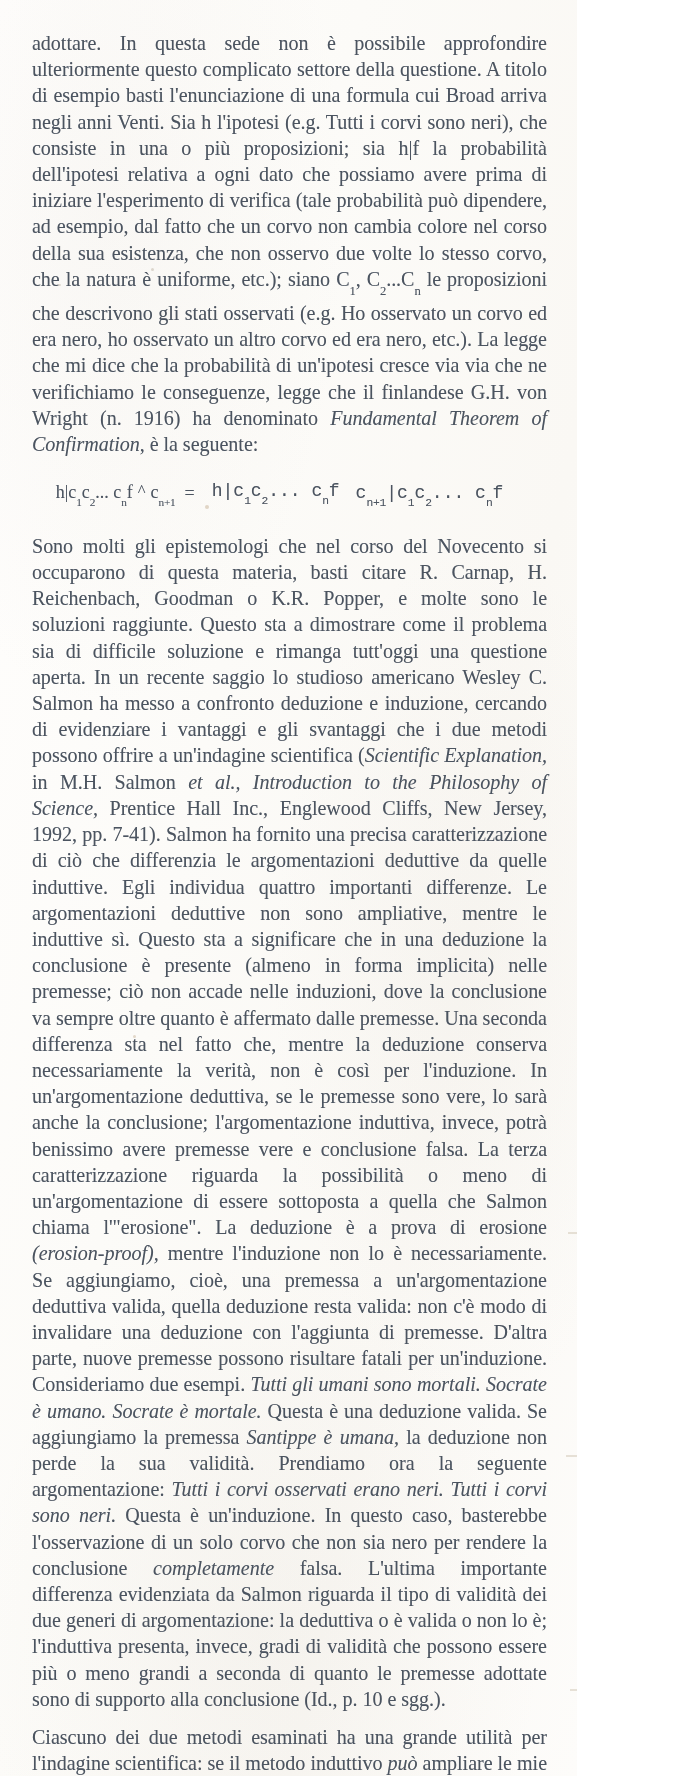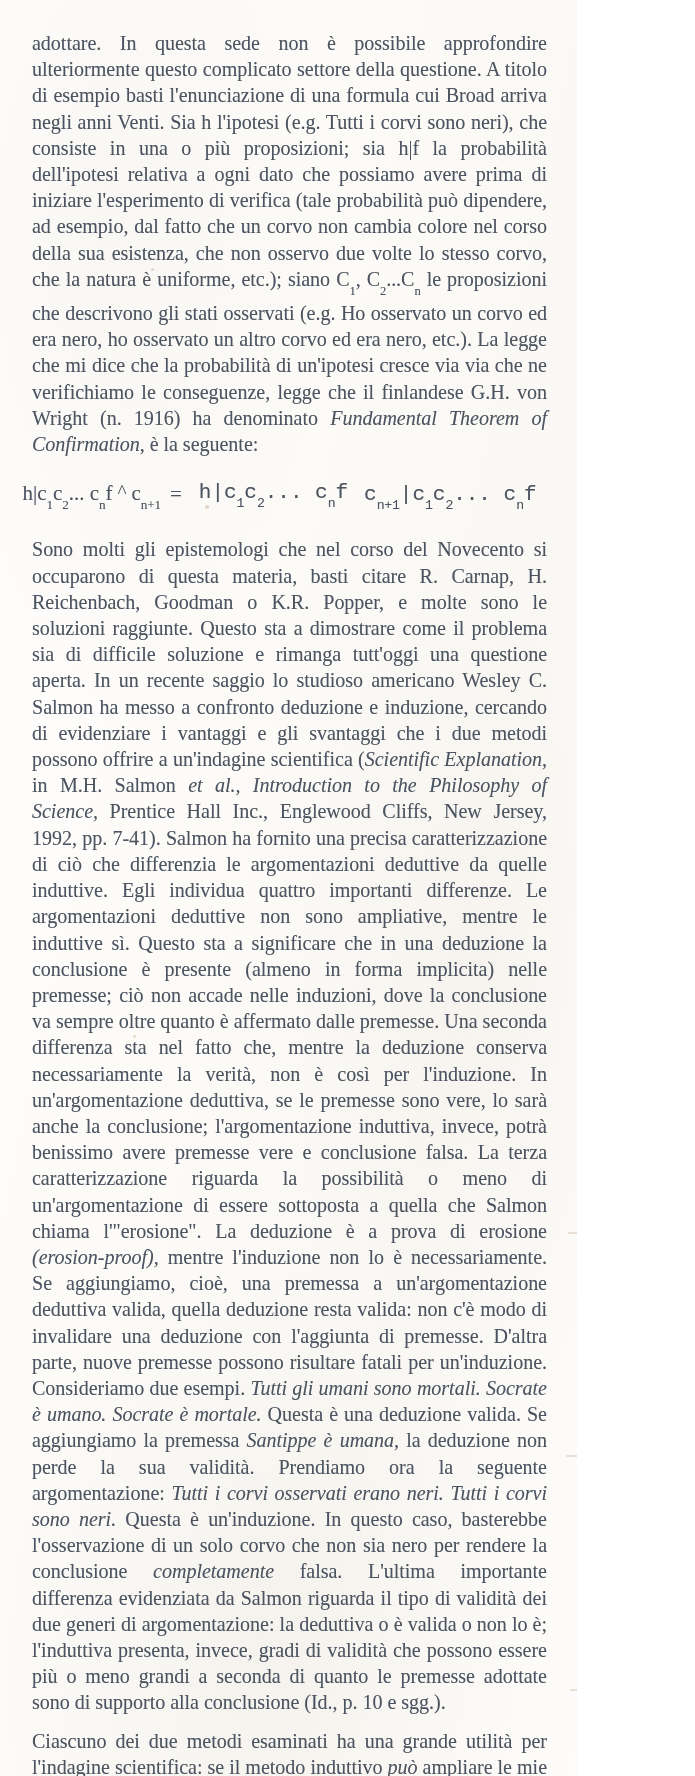--- a/index.html
+++ b/index.html
@@ -53,21 +53,21 @@
 
   
   .formula-block {
     position: relative;
     z-index: 1;
     margin: 23px 0 27px 0;
     display: flex;
     justify-content: center;
     align-items: center;
     color: #4b5460;
-    font-size: 21px;
+    font-size: 18px;
     text-shadow: 0 0 0.5px rgba(75,84,96,0.30);
   }
   .formula-inner {
     display: flex;
     align-items: center;
     gap: 7px;
     transform: translateX(-6px);
   }
   .f-lhs { white-space: nowrap; }
   .f-eq { padding: 0 2px; }

